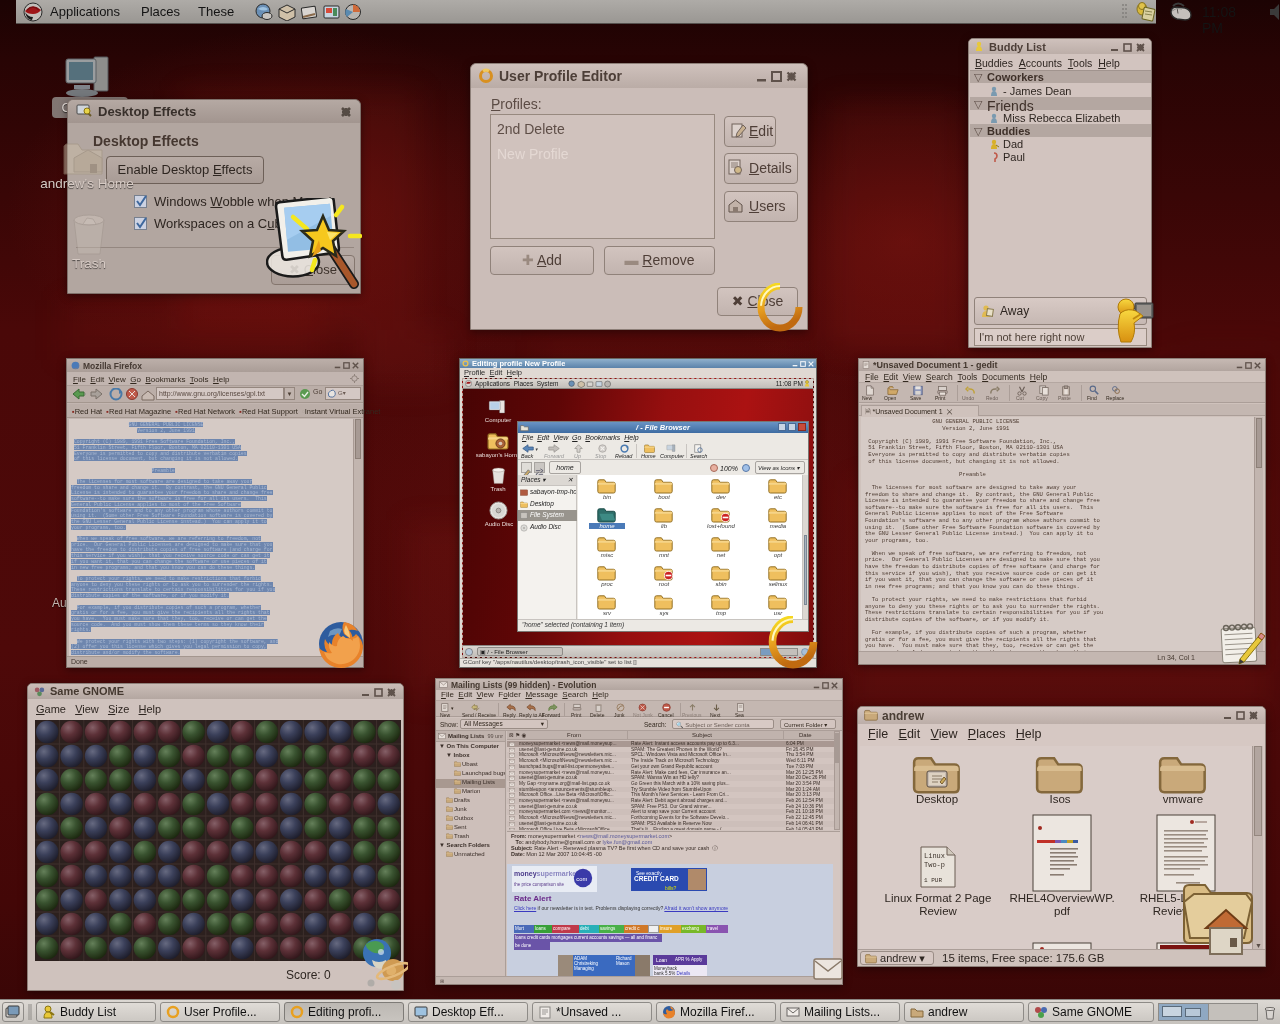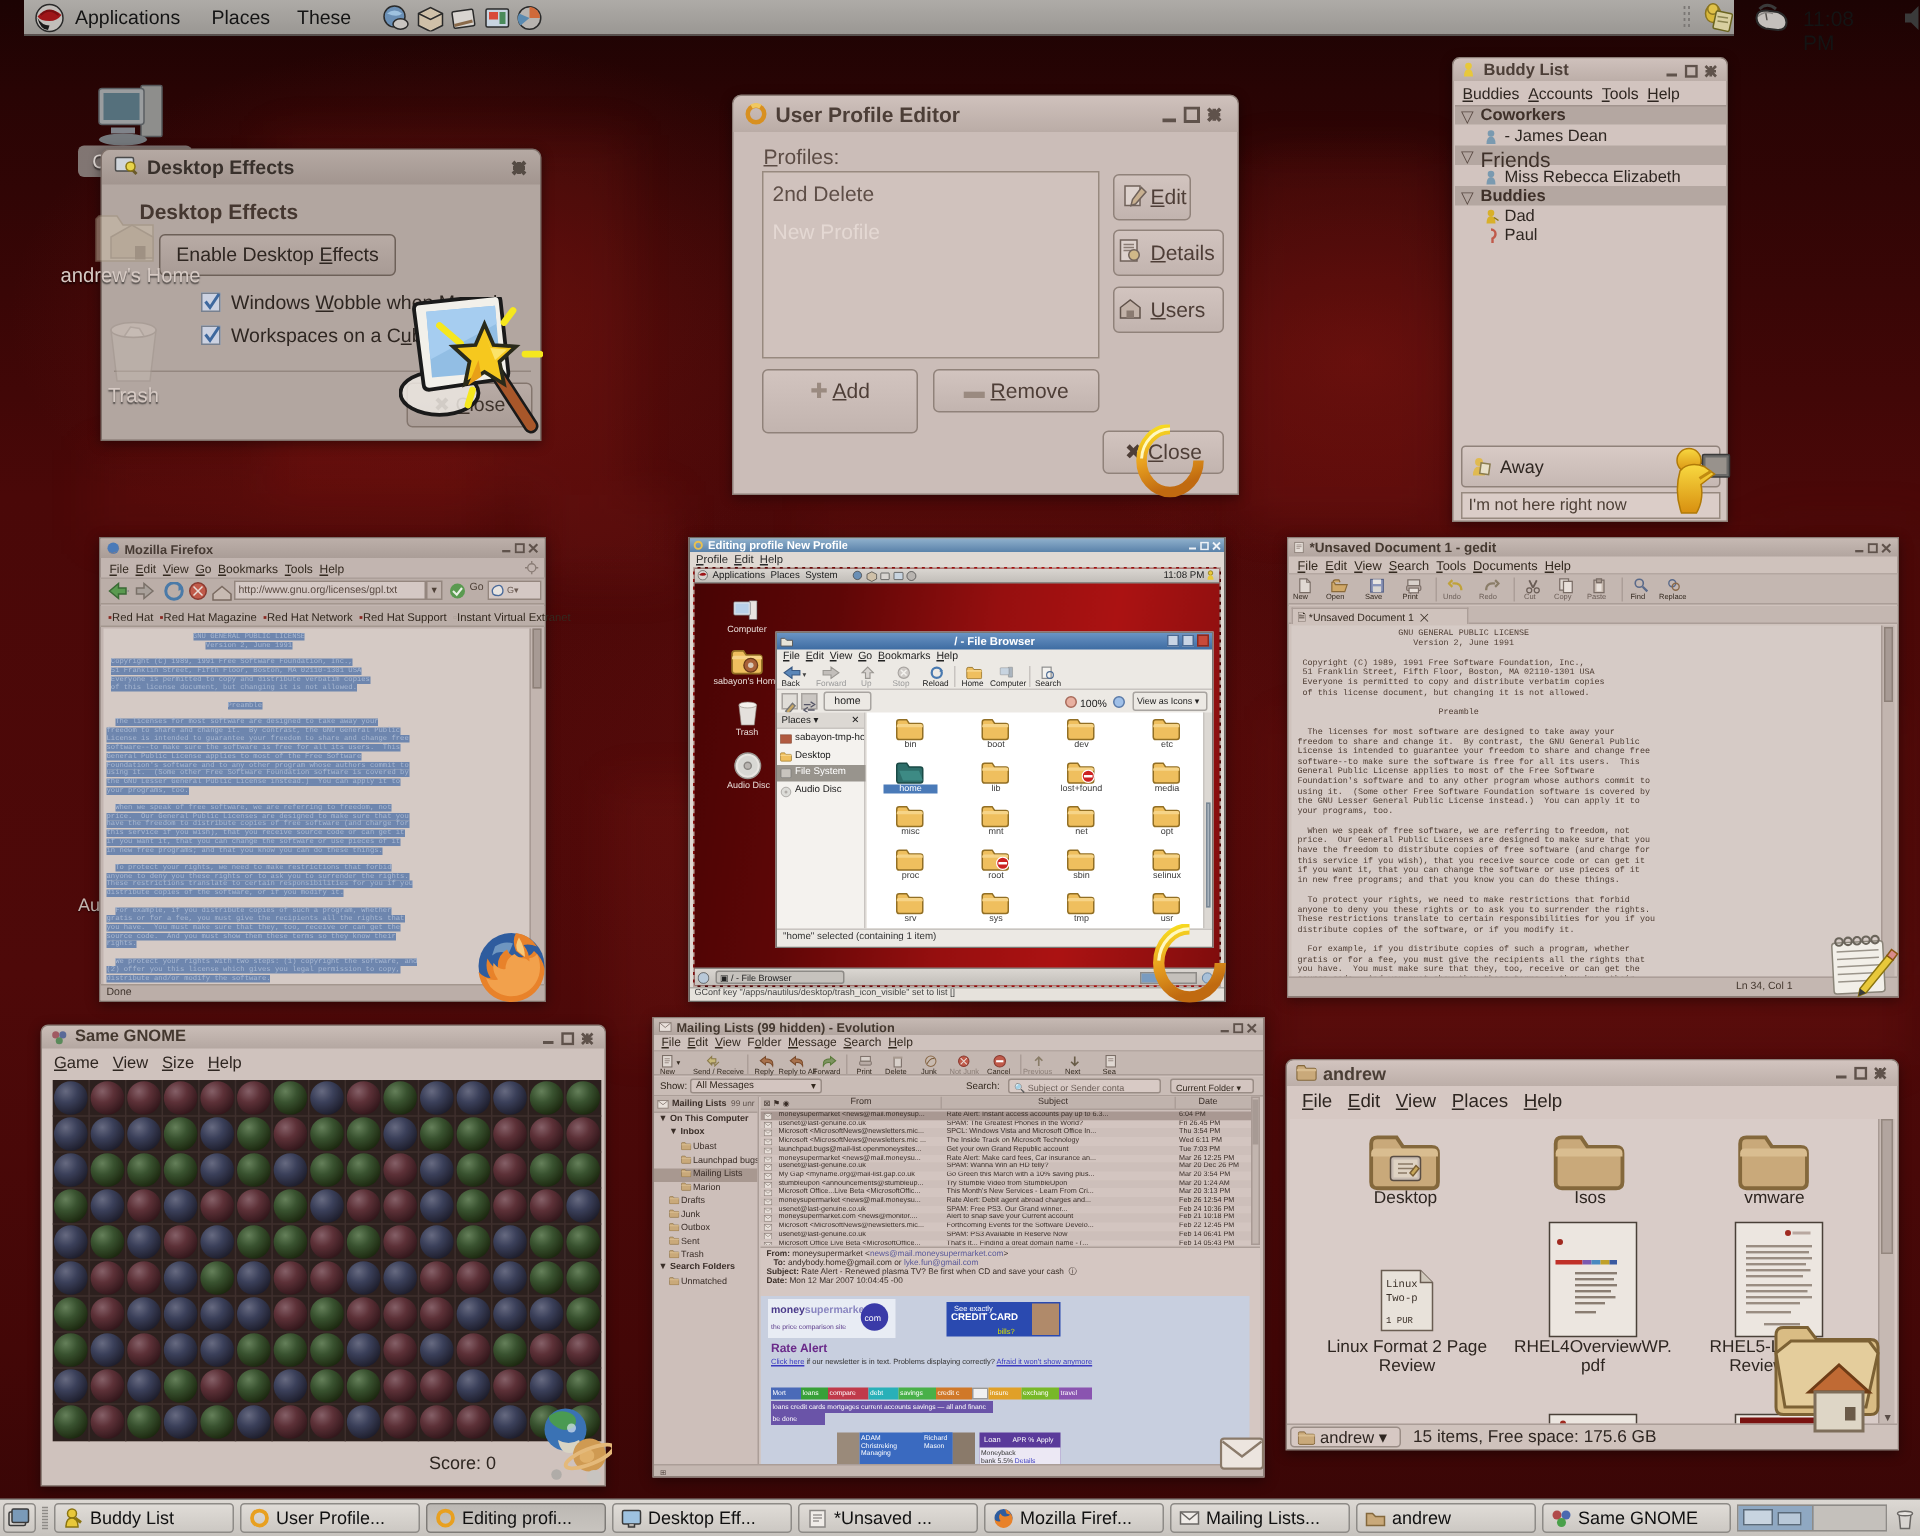--- a/index.html
+++ b/index.html
@@ -132,21 +132,21 @@
       <path d="M84 38 h10"></path>
       <path d="M49 62 l-3 10"></path>
     </g>
   <path d="M64 49 L88 86" stroke="#1a1a1a" stroke-width="10" stroke-linecap="round"></path>
   <path d="M64 49 L88 86" stroke="#a8572a" stroke-width="6.5" stroke-linecap="round"></path>
   <path d="M57 18 l6 14 15 1 -11 10 3 15 -13 -8 -13 8 3 -15 -11 -10 15 -1z" fill="#f6c81e" stroke="#2a2a1a" stroke-width="2.5"></path>
   <path d="M57 24 l4 10 11 1 -8 7" fill="#fbe36a"></path>
   <path d="M53 42 l2 11 -9 6z" fill="#e8a018"></path>
 </svg>
 
-<div class="win" style="left:470px;top:63px;width:338px;height:267px;background:#cbbdb8;border:1px solid #8d7f78;border-radius:6px 6px 0 0;box-shadow:0 2px 8px rgba(0,0,0,.4);margin-left:18px;">
+<div class="win" style="left:470px;top:63px;width:338px;height:267px;background:#cbbdb8;border:1px solid #8d7f78;border-radius:6px 6px 0 0;box-shadow:0 2px 8px rgba(0,0,0,.4);">
   <div style="position:absolute;left:0;top:0;right:0;height:24px;background:linear-gradient(#cfc1bc,#baaca6);border-radius:6px 6px 0 0;"></div>
   <svg style="position:absolute;left:7px;top:4px;" width="16" height="16" viewBox="0 0 16 16">
       <circle cx="8" cy="8" r="5.5" fill="none" stroke="#d89020" stroke-width="3"></circle>
       <path d="M5 3 a6 6 0 0 1 6 0" stroke="#f0c860" stroke-width="3" fill="none"></path>
     </svg>
   <div class="ttext" style="left:28px;top:4px;font-size:14px;color:#4c3e37;">User Profile Editor</div>
   <div class="wbt" style="right:10px;top:7px;">
     <svg width="11" height="11" viewBox="0 0 11 11">
         <rect x="1" y="8" width="9" height="2.5" fill="#5f524b"></rect>
       </svg>
@@ -171,21 +171,21 @@
   <svg style="position:absolute;left:256px;top:95px;" width="17" height="17" viewBox="0 0 17 17">
       <rect x="2" y="1" width="11" height="14" fill="#ddd2cd" stroke="#70625a"></rect>
       <path d="M4 4h7M4 6h7M4 8h7" stroke="#8a7c74"></path>
       <circle cx="11" cy="11" r="3.5" fill="#d0b888" stroke="#70625a"></circle>
     </svg>
   <div style="position:absolute;left:253px;top:127px;width:74px;height:31px;background:linear-gradient(#d2c4bf,#c2b4af);border:1px solid #90827a;border-radius:4px;font-size:14px;color:#4e3e37;line-height:29px;padding-left:24px;"><u>U</u>sers</div>
   <svg style="position:absolute;left:256px;top:133px;" width="17" height="17" viewBox="0 0 17 17">
       <path d="M2 8 l6.5 -5 6.5 5 v7 h-13z" fill="#c2b2a8" stroke="#60524a"></path>
       <rect x="6" y="10" width="5" height="5" fill="#8a7a70"></rect>
     </svg>
-  <div style="position:absolute;left:19px;top:182px;width:104px;height:43px;background:linear-gradient(#d2c4bf,#c2b4af);border:1px solid #90827a;border-radius:4px;font-size:14px;color:#4e3e37;text-align:center;line-height:27px;"><span style="color:#9a8a80;">✚</span> <u>A</u>dd</div>
+  <div style="position:absolute;left:19px;top:182px;width:104px;height:29px;background:linear-gradient(#d2c4bf,#c2b4af);border:1px solid #90827a;border-radius:4px;font-size:14px;color:#4e3e37;text-align:center;line-height:27px;"><span style="color:#9a8a80;">✚</span> <u>A</u>dd</div>
   <div style="position:absolute;left:133px;top:182px;width:111px;height:29px;background:linear-gradient(#d2c4bf,#c2b4af);border:1px solid #90827a;border-radius:4px;font-size:14px;color:#4e3e37;text-align:center;line-height:27px;"><span style="color:#9a8a80;">▬</span> <u>R</u>emove</div>
   <div style="position:absolute;left:246px;top:223px;width:81px;height:29px;background:linear-gradient(#d2c4bf,#c2b4af);border:1px solid #90827a;border-radius:4px;font-size:14px;color:#4e3e37;text-align:center;line-height:27px;">✖ <u>C</u>lose</div>
 </div>
 <svg style="position:absolute;left:757px;top:283px;z-index:5;" width="46" height="50" viewBox="0 0 46 50">
   <defs>
       <linearGradient id="sring" x1="0" y1="0" x2="0.3" y2="1">
         <stop offset="0" stop-color="#f8e020"></stop>
         <stop offset="0.5" stop-color="#e8a020"></stop>
         <stop offset="1" stop-color="#c06a10"></stop>
       </linearGradient>
@@ -453,21 +453,21 @@
         </svg>
       <div style="position:absolute;left:14px;top:1px;width:86px;height:9px;background:#c6c2bd;border:1px solid #8e8b87;border-radius:2px;font-size:6px;color:#222;padding:0px 2px;white-space:nowrap;overflow:hidden;">▣ / - File Browser</div>
       <div style="position:absolute;right:15px;top:2px;width:38px;height:8px;border:1px solid #8e8b87;background:#c4c0bb;">
           <div style="width:16px;height:100%;background:#7a9cc0;float:left;border-right:1px solid #777;"></div>
         </div>
       <svg style="position:absolute;right:4px;top:2px;" width="8" height="8" viewBox="0 0 14 14">
           <circle cx="7" cy="7" r="6" fill="#a8c0d8" stroke="#5a7a9a"></circle>
         </svg>
     </div>
 
-    <div style="position:absolute;left:54px;top:42px;width:292px;height:211px;background:#ece9e4;border:1px solid #7a7773;">
+    <div style="position:absolute;left:54px;top:42px;width:292px;height:211px;background:#ece9e4;border:1px solid #7a7773;font-style:italic;">
       <div style="position:absolute;left:0;top:0;width:100%;height:11px;background:linear-gradient(#6a94c4,#3e6ca2);">
         <svg style="position:absolute;left:2px;top:1px;" width="9" height="9" viewBox="0 0 14 14">
             <path d="M1 4 v8 h12 v-6 h-6 l-2 -2z" fill="#e8e4d8" stroke="#5a5a5a"></path>
           </svg>
         <div style="position:absolute;left:50%;transform:translateX(-50%);top:1px;font-size:7.5px;font-weight:bold;color:#fff;white-space:nowrap;">/ - File Browser</div>
         <div style="position:absolute;right:2px;top:1px;display:flex;gap:2px;">
           <div style="width:8px;height:8px;background:#c8d4e4;border:1px solid #4a6a94;"></div>
           <div style="width:8px;height:8px;background:#c8d4e4;border:1px solid #4a6a94;"></div>
           <div style="width:8px;height:8px;background:#c84a3a;border:1px solid #8a2a20;"></div>
         </div>

